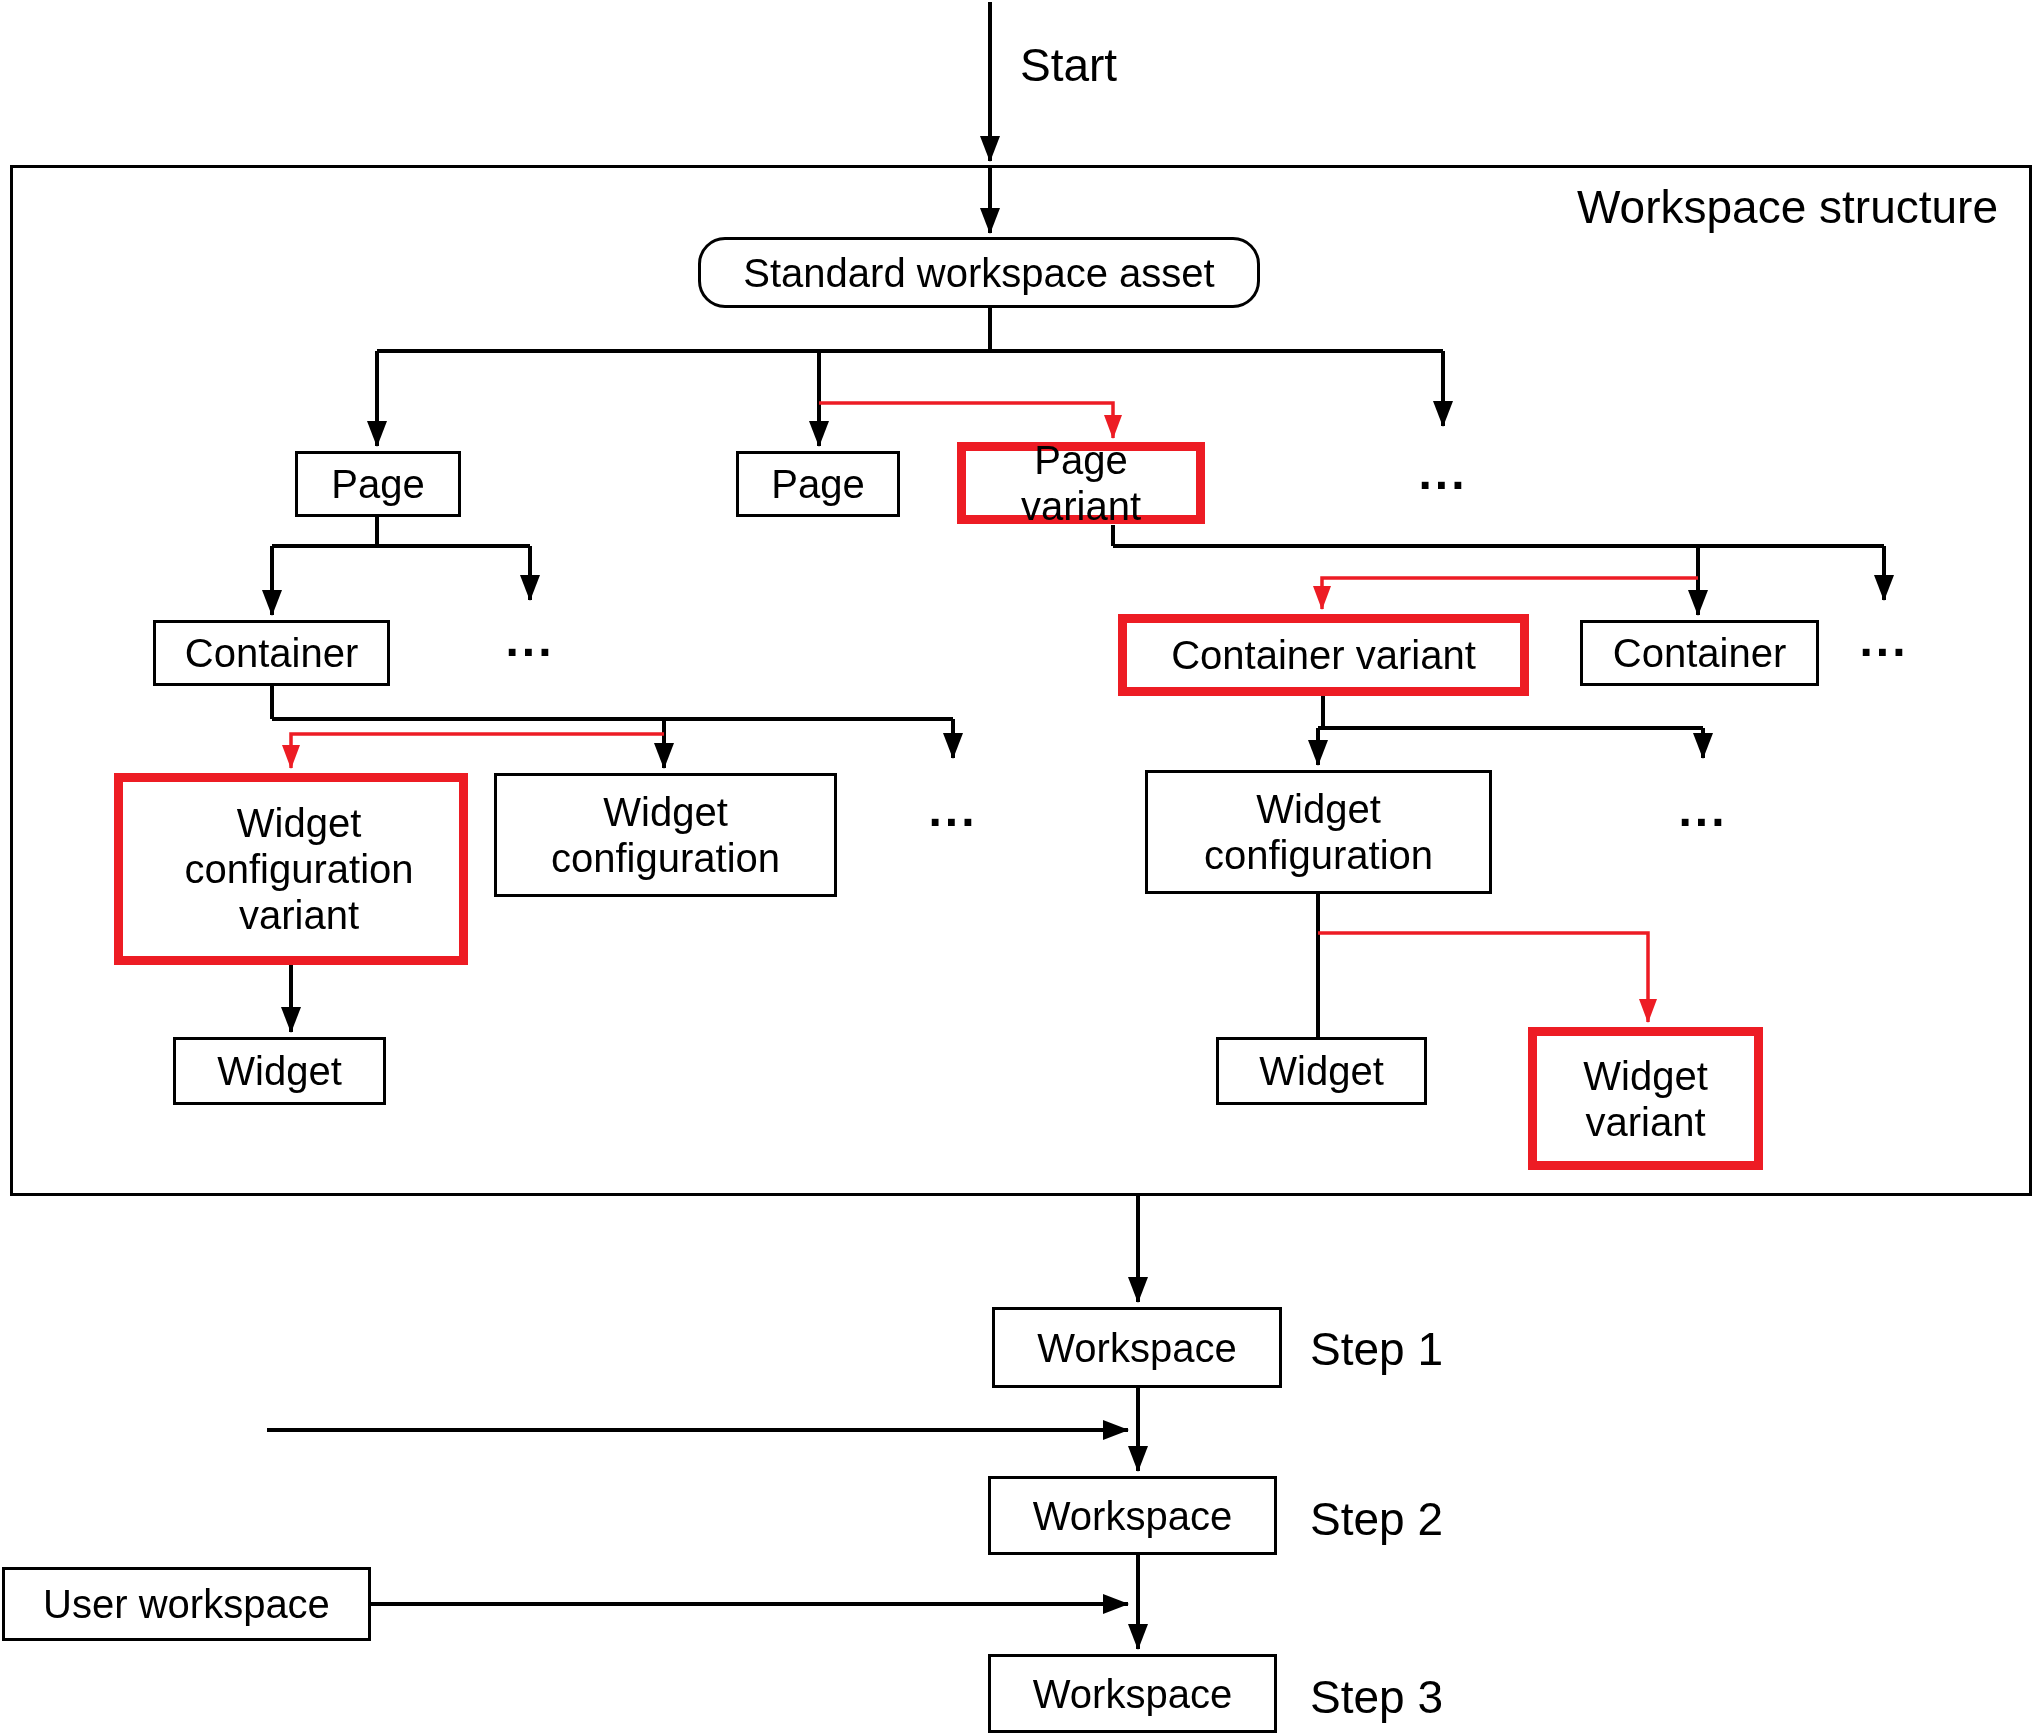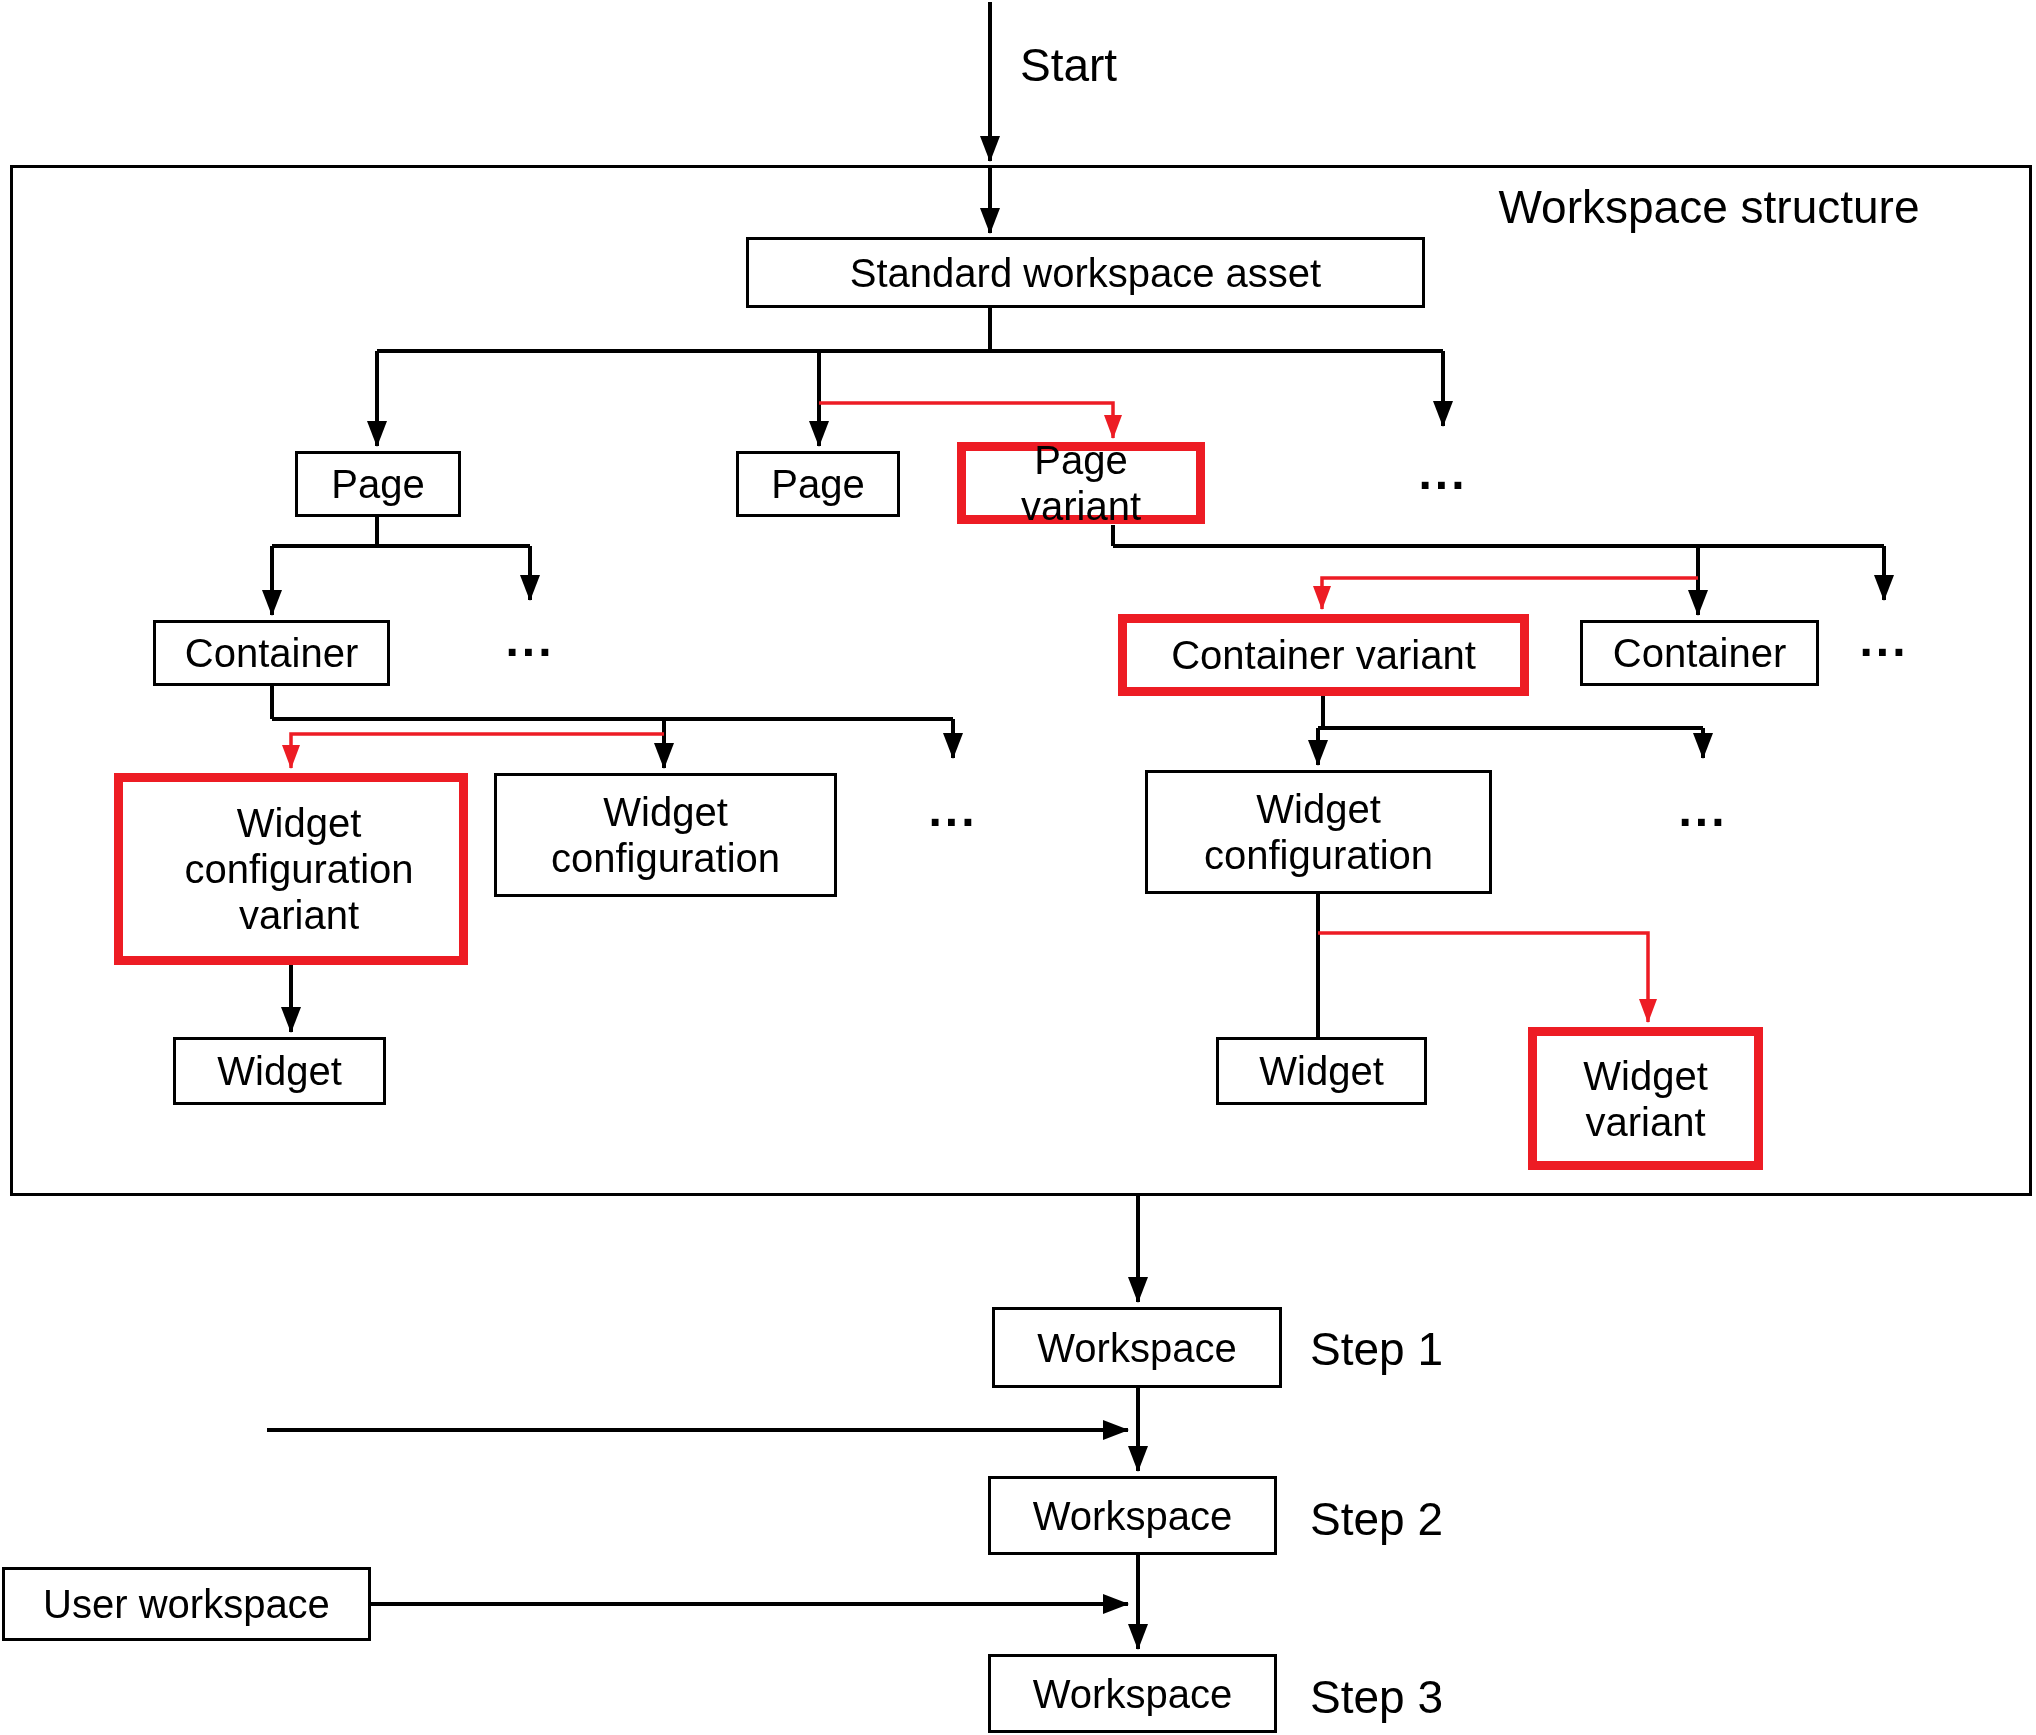--- a/index.html
+++ b/index.html
@@ -9,21 +9,21 @@
   html,body{margin:0;padding:0;background:#ffffff;}
   body{font-family:"Liberation Sans", sans-serif;color:var(--ink);}
   .canvas{position:relative;width:2036px;height:1735px;background:#ffffff;overflow:hidden;}
   .canvas svg{position:absolute;left:0;top:0;}
   .frame{position:absolute;left:10px;top:165px;width:2022px;height:1031px;border:3px solid var(--ink);box-sizing:border-box;background:transparent;}
   .node{position:absolute;display:flex;align-items:center;justify-content:center;text-align:center;
         border:3px solid var(--ink);background:#ffffff;font-size:40px;line-height:1.15;
         box-sizing:border-box;padding:0 4px;}
   .node.red{border:9px solid var(--red);}
   .label{position:absolute;font-size:46px;white-space:nowrap;}
-  .label.right{text-align:center;}
+  .label.right{text-align:right;}
   .dots{position:absolute;font-size:48px;font-weight:700;letter-spacing:3px;transform:translateX(-50%);}
 </style>
 </head>
 <body>
 
 <div class="canvas">
 
   <svg width="2036" height="1735" viewBox="0 0 2036 1735">
     <defs>
       <marker id="ab" markerUnits="userSpaceOnUse" markerWidth="28" markerHeight="22" refX="25" refY="11" orient="auto">
@@ -75,21 +75,21 @@
       <path d="M1698,578 H1322 V609" marker-end="url(#ar)"></path>
       <path d="M1318,933 H1648 V1022" marker-end="url(#ar)"></path>
     </g>
   </svg>
 
   <div class="frame"></div>
 
   <div class="label" style="left:1020px;top:38px;">Start</div>
   <div class="label right" style="left:1420px;top:180px;width:578px;">Workspace structure</div>
 
-  <div class="node" style="left:746px;top:237px;width:679px;height:71px;">Standard workspace asset</div>
+  <div class="node" style="left:698px;top:237px;width:562px;height:71px;border-radius:27px;">Standard workspace asset</div>
 
   <div class="node" style="left:295px;top:451px;width:166px;height:66px;">Page</div>
   <div class="node" style="left:736px;top:451px;width:164px;height:66px;">Page</div>
   <div class="node red" style="left:957px;top:442px;width:248px;height:82px;">Page variant</div>
   <div class="dots" style="left:1443px;top:445px;">...</div>
 
   <div class="node" style="left:153px;top:620px;width:237px;height:66px;">Container</div>
   <div class="dots" style="left:530px;top:612px;">...</div>
 
   <div class="node red" style="left:114px;top:773px;width:354px;height:192px;padding-left:20px;">Widget configuration variant</div>

